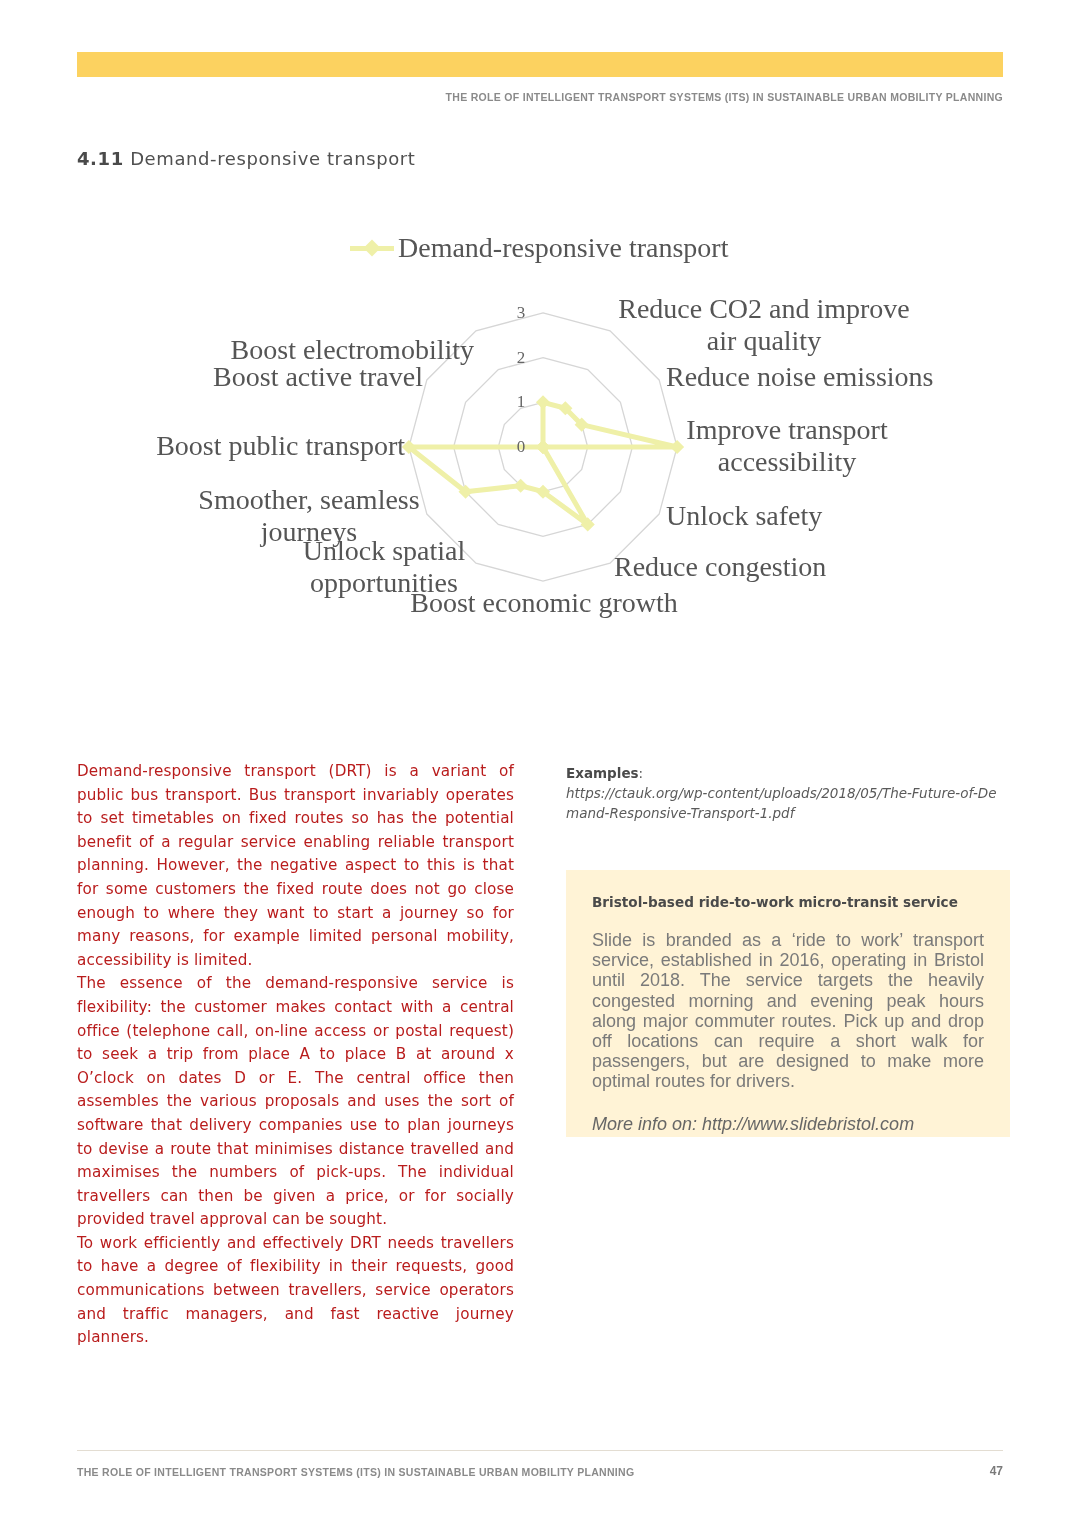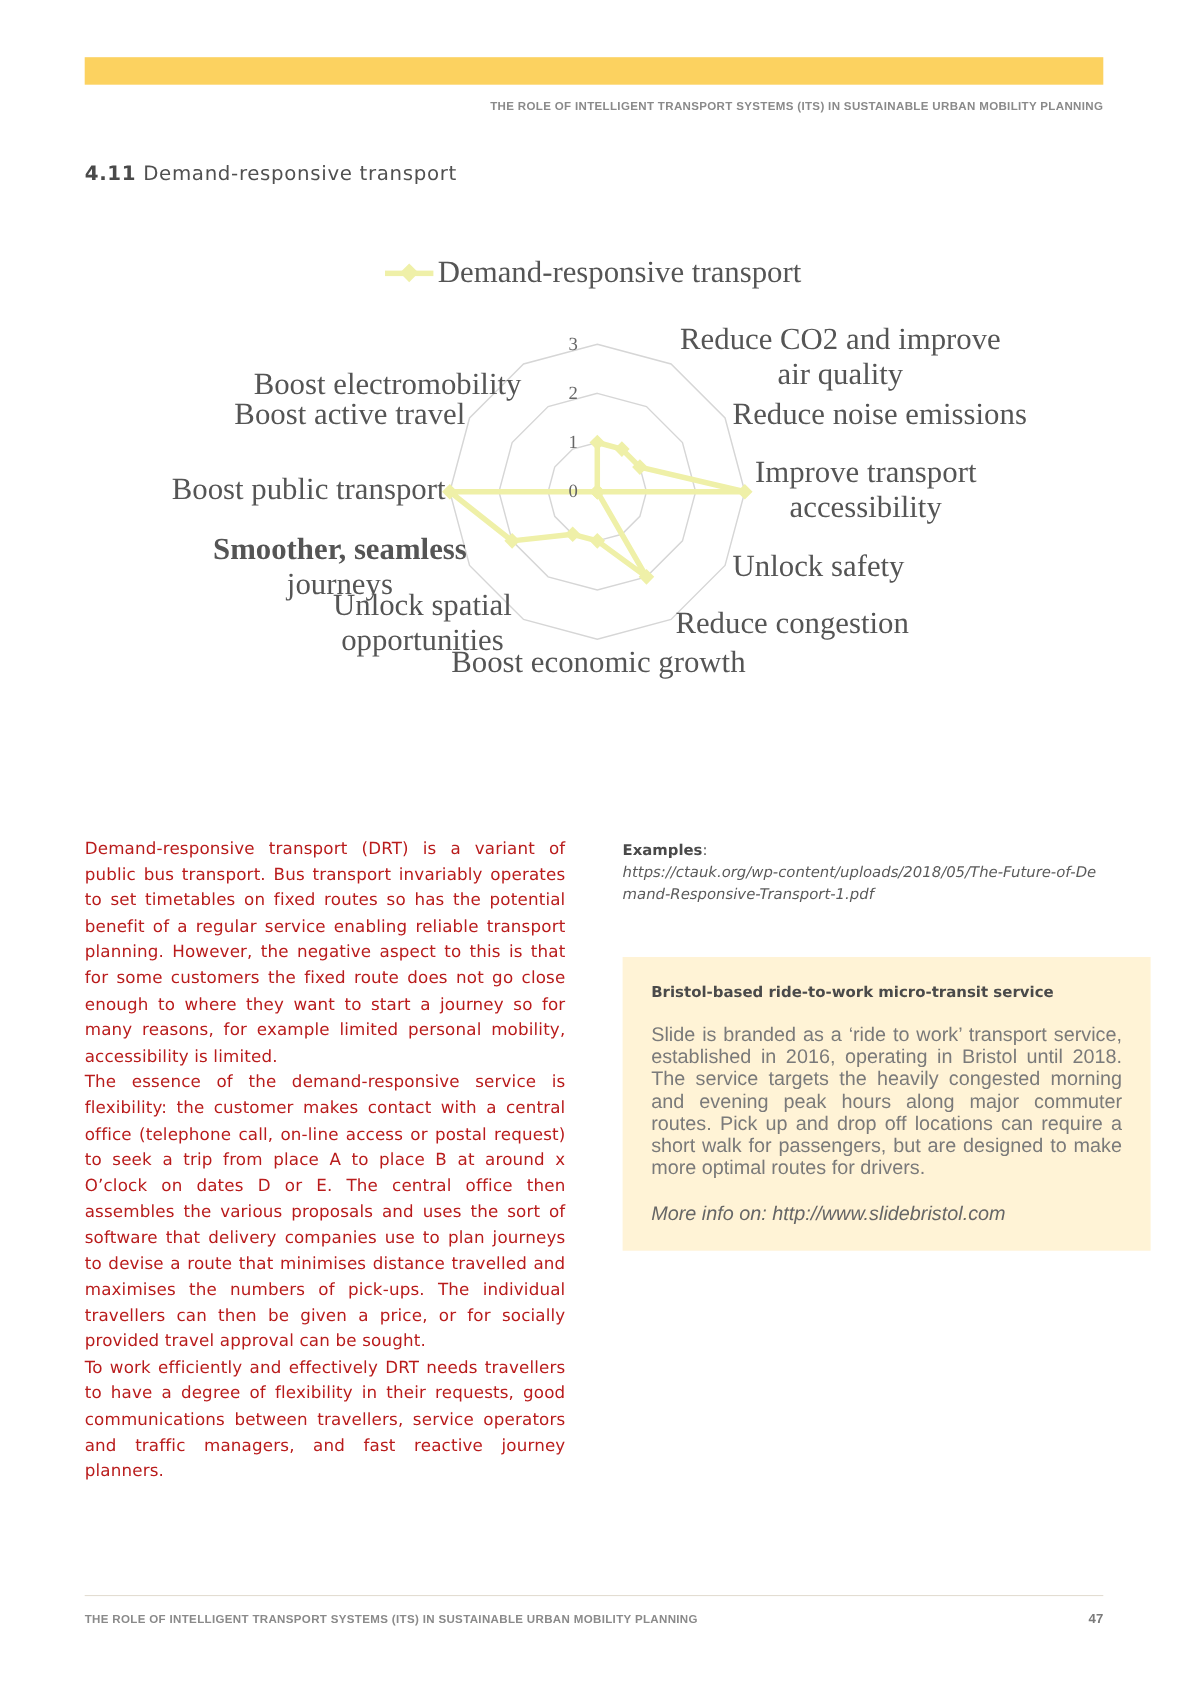--- a/index.html
+++ b/index.html
@@ -19,21 +19,21 @@
   .legend-swatch { width:44px; height:20px; position:relative; }
   .legend-swatch .line { position:absolute; left:0; top:8px; width:44px; height:5px; background:#eff0a8; }
   .legend-swatch .dot { position:absolute; left:16px; top:4px; width:12px; height:12px; background:#eff0a8; transform:rotate(45deg); }
   .legend-text { font-family:"Liberation Serif", serif; font-size:28px; color:#555; margin-left:4px; line-height:32px; }
 
   .body-col { position:absolute; left:77px; top:760px; width:437px; font-family:"DejaVu Sans", sans-serif; font-size:15.2px; line-height:23.6px; color:#b91c1c; text-align:justify; letter-spacing:0.15px; }
   .body-col p { margin:0; }
   .examples { position:absolute; left:566px; top:763px; width:438px; font-family:"DejaVu Sans", sans-serif; font-size:13.5px; line-height:20px; color:#5a5a5a; }
   .examples .ex-label { font-weight:bold; color:#4a4a4a; }
   .examples .ex-link { font-style:italic; color:#5a5a5a; word-break:break-all; }
-  .box { position:absolute; left:566px; top:870px; width:480px; height:267px; background:#fff3d6; box-sizing:border-box; padding:22px 26px 0 26px; }
+  .box { position:absolute; left:566px; top:870px; width:444px; height:267px; background:#fff3d6; box-sizing:border-box; padding:22px 26px 0 26px; }
   .box h3 { margin:0 0 18px 0; font-family:"DejaVu Sans", sans-serif; font-size:13.6px; font-weight:bold; color:#4a4a4a; line-height:20px; }
   .box p { margin:0; font-family:Liberation Sans, sans-serif; font-size:18px; line-height:20.2px; color:#7a7a7a; text-align:justify; }
   .box .more { margin-top:22px; font-style:italic; color:#666; }
 
   .footer-rule { position:absolute; left:77px; top:1450px; width:926px; height:1px; background:#e3ddd2; }
   .footer-text { position:absolute; left:77px; top:1466px; font-family:"Liberation Sans", sans-serif; font-weight:bold; font-size:10.5px; color:#8a8a8a; letter-spacing:0.3px; text-transform:uppercase; }
   .page-num { position:absolute; right:77px; top:1464px; font-family:"Liberation Sans", sans-serif; font-weight:bold; font-size:12px; color:#7a7a7a; }
 </style>
 </head>
 <body>
@@ -83,21 +83,21 @@
   <span class="lbl c" style="left:764px;top:293px;">Reduce CO2 and improve</span>
   <span class="lbl c" style="left:764px;top:325px;">air quality</span>
   <span class="lbl" style="left:666px;top:361px;">Reduce noise emissions</span>
   <span class="lbl c" style="left:787px;top:414px;">Improve transport</span>
   <span class="lbl c" style="left:787px;top:446px;">accessibility</span>
   <span class="lbl" style="left:666px;top:500px;">Unlock safety</span>
   <span class="lbl" style="left:614px;top:551px;">Reduce congestion</span>
   <span class="lbl c" style="left:544px;top:587px;">Boost economic growth</span>
   <span class="lbl c" style="left:384px;top:535px;">Unlock spatial</span>
   <span class="lbl c" style="left:384px;top:567px;">opportunities</span>
-  <span class="lbl c" style="left:309px;top:484px;font-weight:bold;">Smoother, seamless</span>
+  <span class="lbl c" style="left:309px;top:484px;">Smoother, seamless</span>
   <span class="lbl c" style="left:309px;top:516px;">journeys</span>
   <span class="lbl r" style="left:405px;top:430px;">Boost public transport</span>
   <span class="lbl r" style="left:423px;top:361px;">Boost active travel</span>
   <span class="lbl r" style="left:474px;top:310px;margin-top:24px;">Boost electromobility</span>
 </div>
 
 <div class="body-col">
   <p>Demand-responsive transport (DRT) is a variant of public bus transport. Bus transport invariably operates to set timetables on fixed routes so has the potential benefit of a regular service enabling reliable transport planning.  However, the negative aspect to this is that for some customers the fixed route does not go close enough to where they want to start a journey so for many reasons, for example limited personal mobility, accessibility is limited.</p>
   <p>The essence of the demand-responsive service is flexibility: the customer makes contact with a central office (telephone call, on-line access or postal request) to seek a trip from place A to place B at around x O’clock on dates D or E.  The central office then assembles the various proposals and uses the sort of software that delivery companies use to plan journeys to devise a route that minimises distance travelled and maximises the numbers of pick-ups.  The individual travellers can then be given a price, or for socially provided travel approval can be sought.</p>
   <p>To work efficiently and effectively DRT needs travellers to have a degree of flexibility in their requests, good communications between travellers, service operators and traffic managers, and fast reactive journey planners.</p>

